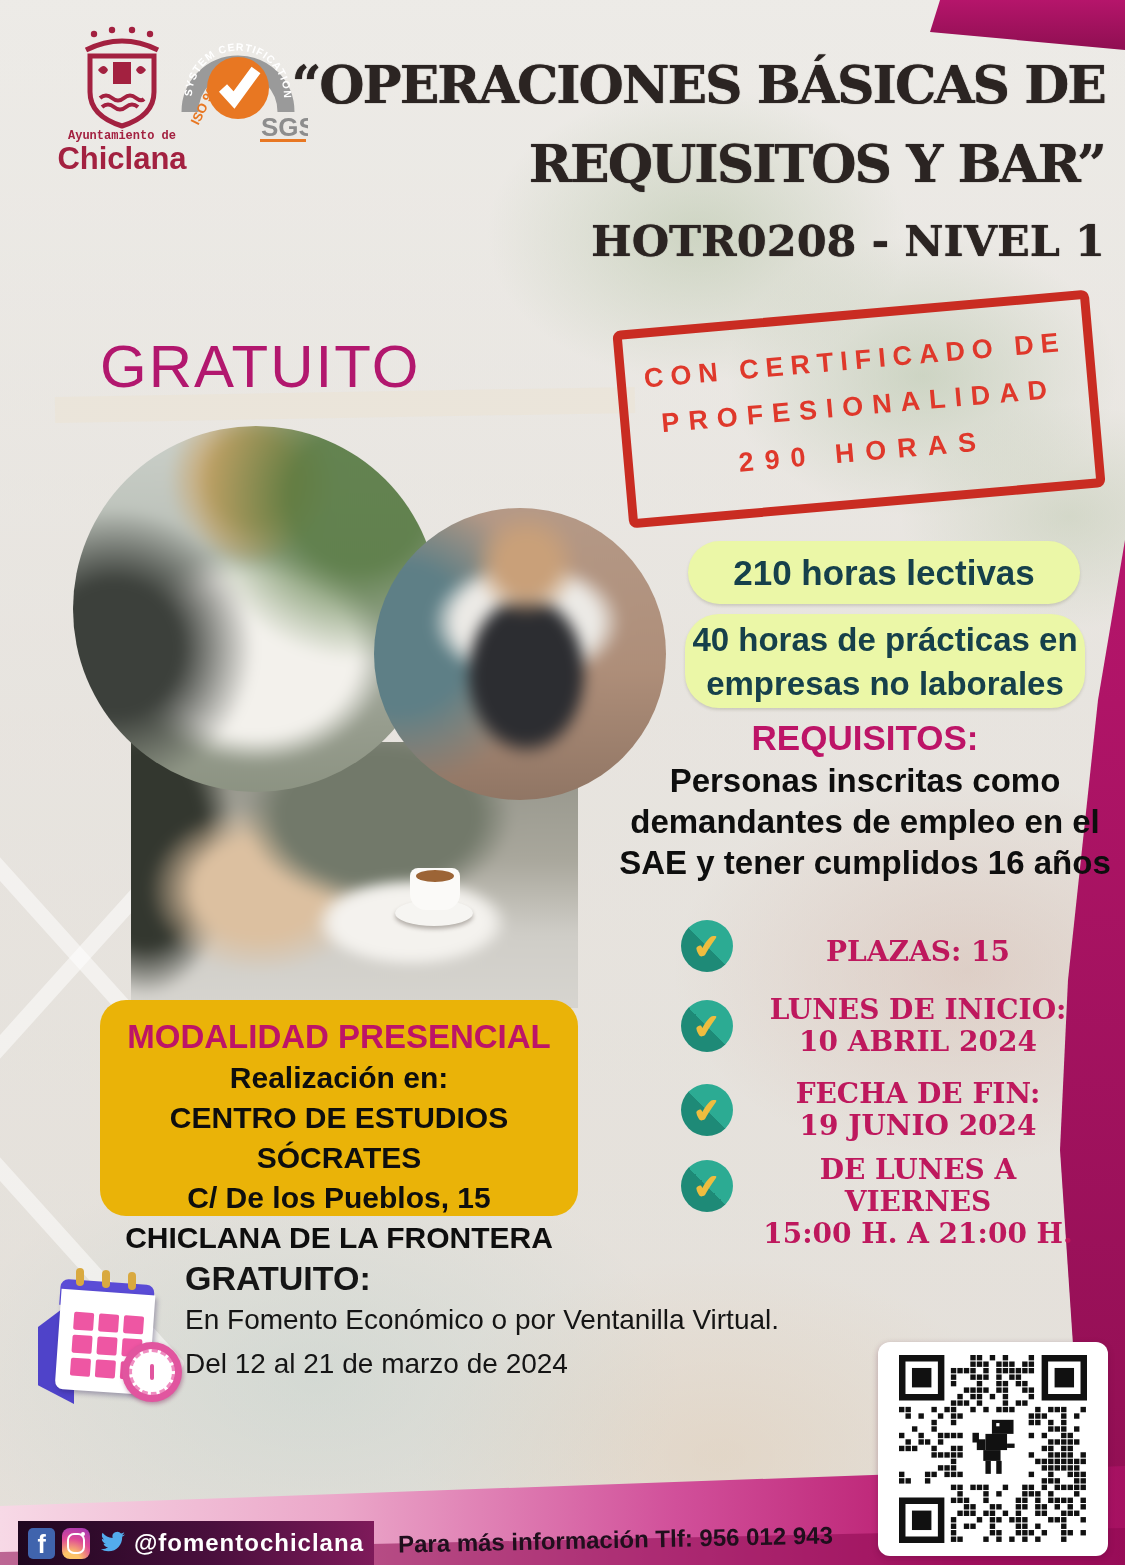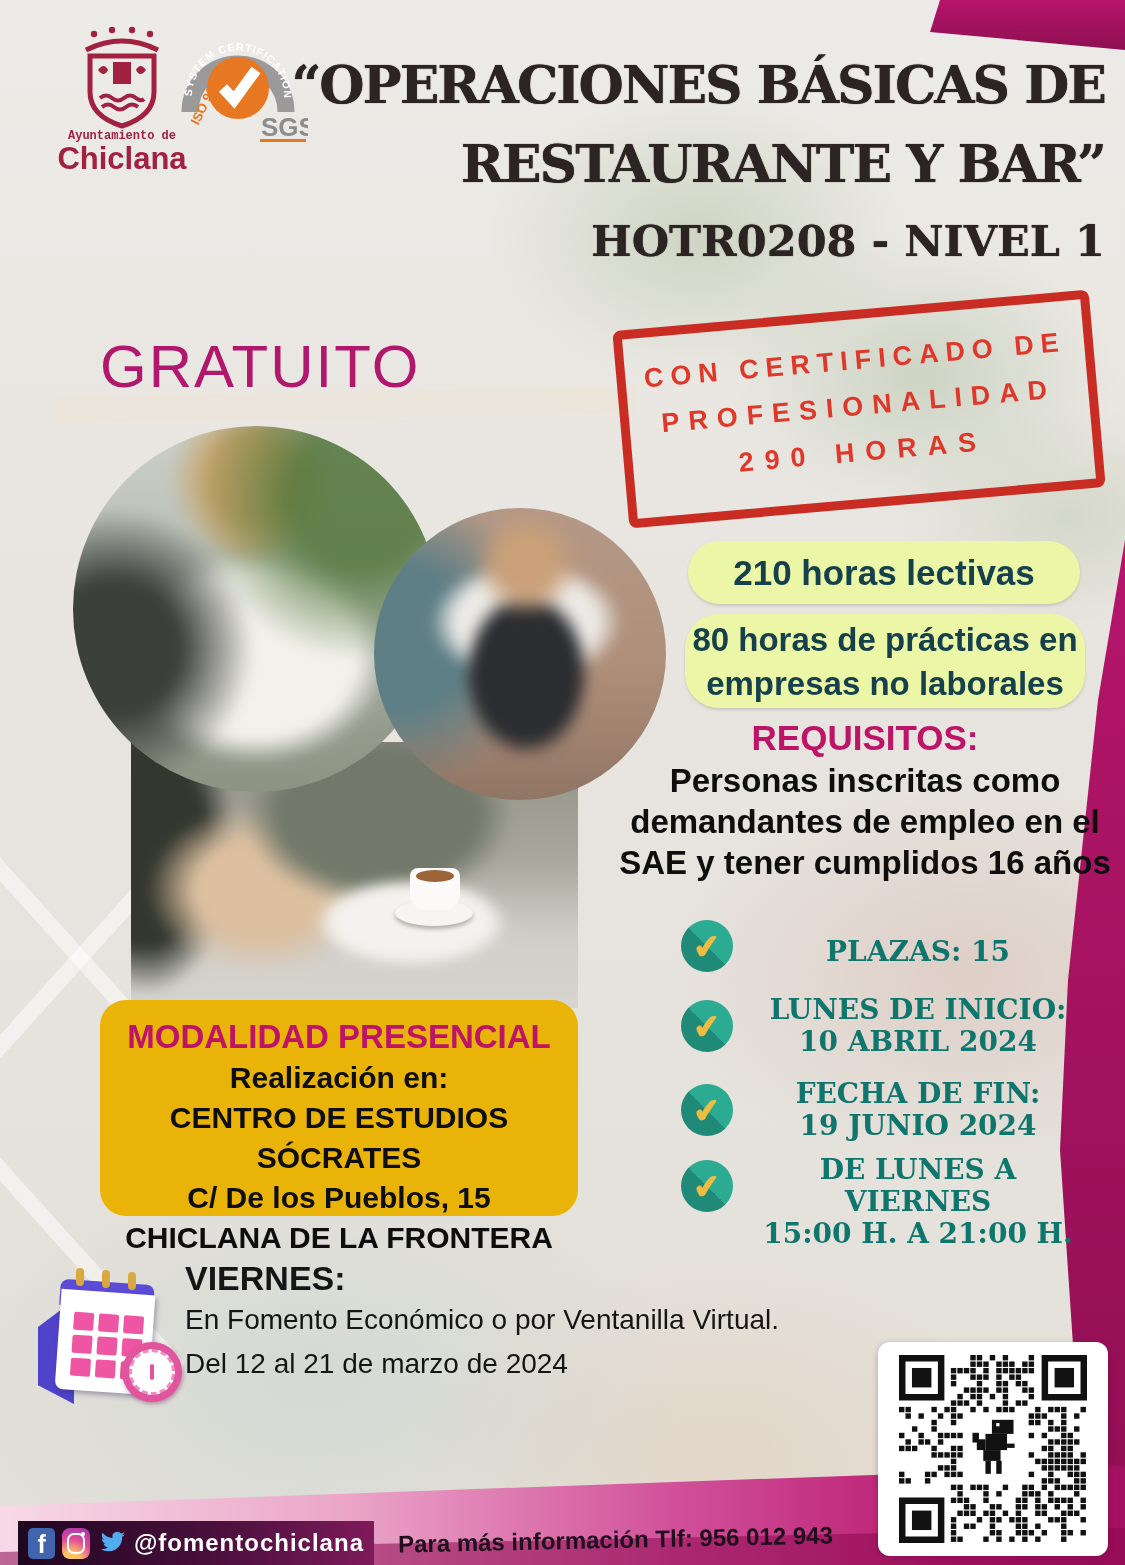--- a/index.html
+++ b/index.html
@@ -78,21 +78,21 @@
   .pill2{left:685px;top:614px;width:400px;height:94px;font-size:33px;line-height:44px;padding-top:4px;box-sizing:border-box;}
 
   
   .req-h{left:620px;top:718px;width:490px;text-align:center;color:#bd1467;font-size:35px;font-weight:700;}
   .req-b{left:600px;top:760px;width:530px;text-align:center;color:#0e0e0e;font-size:33px;font-weight:700;line-height:41px;}
 
   
   .chk{width:52px;height:52px;border-radius:50%;background:linear-gradient(225deg,#2cab93 50%,#1e8a77 50%);
        display:flex;align-items:center;justify-content:center;}
   .chk span{color:#eebd3f;font-size:33px;font-weight:700;transform:rotate(-6deg);}
-  .sched-text{left:748px;width:340px;text-align:center;color:#0f766e;
+  .sched-text{left:748px;width:340px;text-align:center;color:#be185d;
               font-family:"DejaVu Serif",serif;font-weight:700;font-size:28px;line-height:32px;}
   .sched-text span{display:block;}
 
   
   .mod{left:100px;top:1000px;width:478px;height:216px;background:#eab308;border-radius:26px;
        text-align:center;box-sizing:border-box;padding-top:16px;}
   .mod-h{color:#bd1467;font-size:33px;font-weight:700;line-height:42px;}
   .mod-l{color:#0e0e0e;font-size:30px;font-weight:700;line-height:40px;}
 
   
@@ -183,21 +183,21 @@
       <textPath href="#arcp" startOffset="8%">SYSTEM CERTIFICATION</textPath>
     </text>
     <text x="18" y="102" font-size="13" font-weight="bold" fill="#e87722" transform="rotate(-64 24 92)">ISO 9001</text>
     <circle cx="70" cy="64" r="31" fill="#e87722"></circle>
     <path d="M 55,64 L 66,76 L 88,46" fill="none" stroke="#ffffff" stroke-width="11"></path>
     <text x="93" y="112" font-size="26" font-weight="bold" fill="#8d8d8d">SGS</text>
     <rect x="92" y="115" width="46" height="3" fill="#e87722"></rect>
   </svg>
 
   <div class="abs title t12" style="left:285px;top:54px;width:820px;">“OPERACIONES BÁSICAS DE</div>
-  <div class="abs title t12" style="left:285px;top:133px;width:820px;">RESTAURANTE Y BAR”</div>
+  <div class="abs title t12" style="left:285px;top:133px;width:820px;">REQUISITOS Y BAR”</div>
   <div class="abs title t3" style="left:285px;top:216px;width:820px;">HOTR0208 - NIVEL 1</div>
 
   <div class="abs gratuito" style="left:100px;top:332px;width:300px;text-align:center;">GRATUITO</div>
 
   <div class="abs stamp">
     <div class="st1">CON CERTIFICADO DE</div>
     <div class="st2">PROFESIONALIDAD</div>
     <div class="st3">290 HORAS</div>
   </div>
 
@@ -209,21 +209,21 @@
   <div class="abs coffee"></div>
   <div class="abs photo ph-woman">
       <div class="fill"></div>
     </div>
   <div class="abs photo ph-waiter">
       <div class="fill"></div>
     </div>
 
   <div class="abs pill pill1">210 horas lectivas</div>
   <div class="abs pill pill2">
-    <span>80 horas de prácticas en</span><br>
+    <span>40 horas de prácticas en</span><br>
     <span>empresas no laborales</span>
   </div>
 
   <div class="abs req-h">REQUISITOS:</div>
   <div class="abs req-b">
     <div>Personas inscritas como</div>
     <div>demandantes de empleo en el</div>
     <div>SAE y tener cumplidos 16 años</div>
   </div>
 
@@ -281,21 +281,21 @@
         <i></i>
         <i></i>
         <i></i>
       </div>
     <div class="clock-ring"></div>
     <div class="clock-face"></div>
     <div class="clock-hand"></div>
   </div>
 
   <div class="abs deliv">
-    <div class="dl-h">VIERNES:</div>
+    <div class="dl-h">GRATUITO:</div>
     <div class="dl-p">En Fomento Económico o por Ventanilla Virtual.</div>
     <div class="dl-p">Del 12 al 21 de marzo de 2024</div>
   </div>
 
 
   <svg class="abs" style="left:0;top:1460px;" width="1125" height="105" viewBox="0 0 1125 105">
     <defs>
       <linearGradient id="wg" x1="0" y1="0" x2="1" y2="0">
         <stop offset="0" stop-color="#f7d9e6"></stop>
           <stop offset=".3" stop-color="#eba7c9"></stop>

